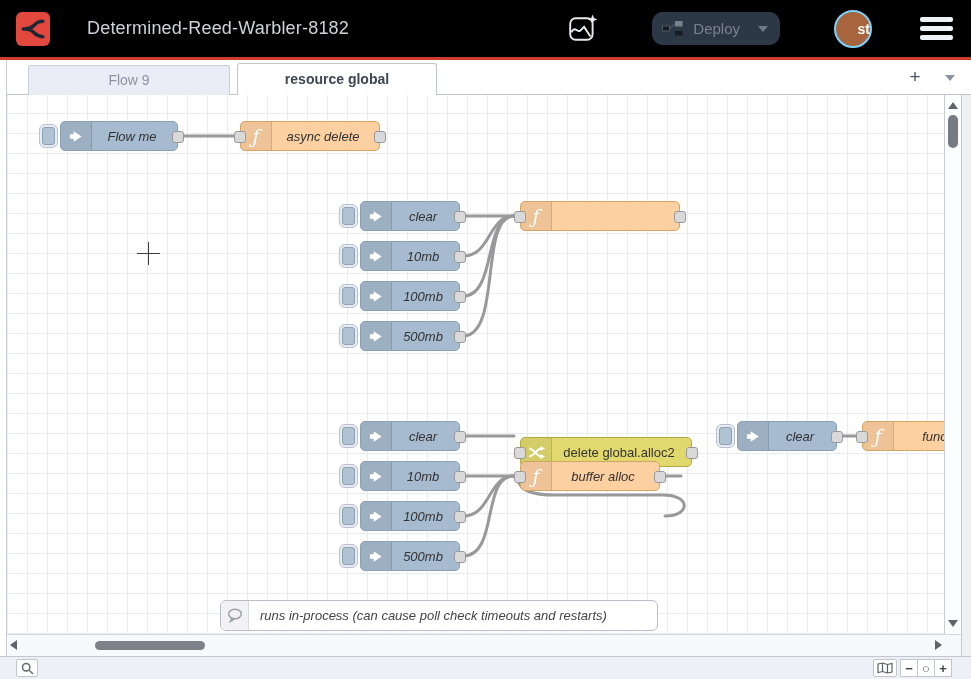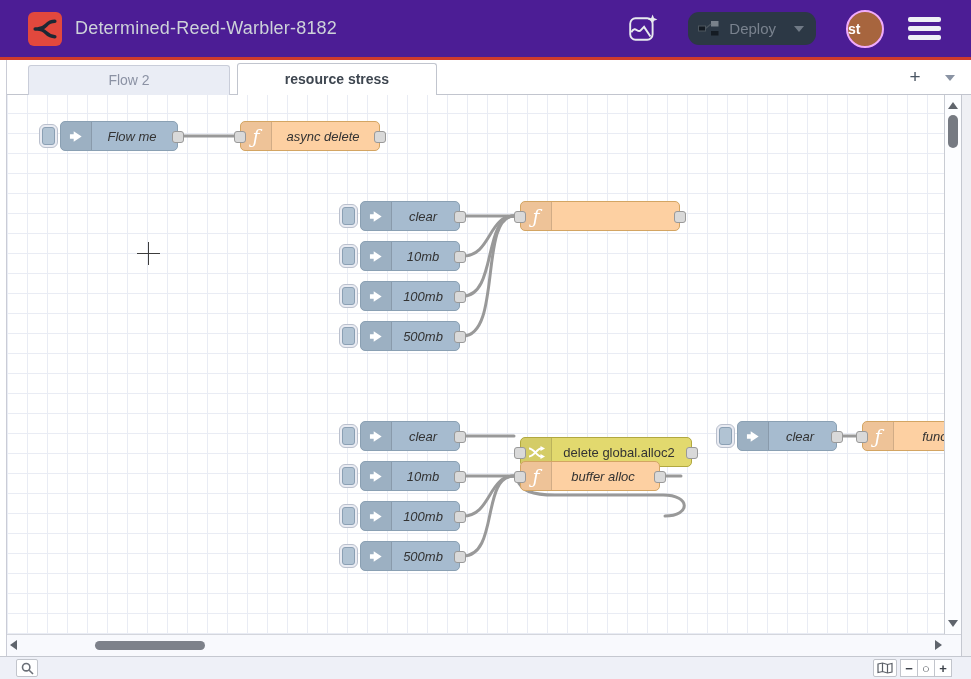--- a/index.html
+++ b/index.html
@@ -1,33 +1,33 @@
 <!DOCTYPE html>
 <html><head>
 <meta charset="utf-8">
 <style>
   html,body{margin:0;padding:0;background:#222;}
   #app{position:relative;width:971px;height:679px;background:#fff;overflow:hidden;
        font-family:"Liberation Sans",sans-serif;-webkit-font-smoothing:antialiased;}
   
-  .header{position:absolute;left:0;top:0;width:971px;height:57px;background:#4c1d95;
-          display:flex;align-items:center;padding:16px;box-sizing:border-box;}
+  .header{position:absolute;left:0;top:0;width:971px;height:57px;background:#000000;
+          display:flex;align-items:center;padding:4px;box-sizing:border-box;gap:24px;}
   .logo{width:34px;height:34px;margin-left:12px;background:#e2483d;border-radius:6px;
         display:flex;align-items:center;justify-content:center;}
   .app-title{margin-left:13px;font-size:18px;color:#cdd2d9;letter-spacing:.2px;}
   .hspacer{flex:1;}
   .ai-btn{width:34px;height:34px;display:flex;align-items:center;justify-content:center;margin-right:28px;}
   .deploy{height:33px;background:#2c3845;border-radius:11px;display:flex;align-items:center;
           padding:0 12px 0 10px;margin-right:30px;}
   .deploy-label{color:#79828e;font-size:15px;margin-left:9px;}
   .deploy-caret{margin-left:18px;width:0;height:0;border-left:5px solid transparent;
                 border-right:5px solid transparent;border-top:6px solid #6f7985;}
-  .avatar{width:34px;height:34px;border-radius:50%;background:#a7653e;border:2px solid #f0abfc;
+  .avatar{width:34px;height:34px;border-radius:50%;background:#a7653e;border:2px solid #7dd3fc;
           color:#fff;font-size:14px;font-weight:bold;display:flex;align-items:center;
-          justify-content:flex-start;margin-right:24px;}
+          justify-content:flex-end;margin-right:24px;}
   .burger{width:33px;margin-right:14px;display:flex;flex-direction:column;gap:4px;}
   .burger div{height:5px;border-radius:2px;background:#eef1f5;}
   .red-line{position:absolute;left:0;top:57px;width:971px;height:3px;background:#cf3b2d;}
   
   .tabbar{position:absolute;left:0;top:60px;width:971px;height:35px;background:#fff;
           border-bottom:1px solid #c2c5ce;box-sizing:border-box;}
   .tab{position:absolute;box-sizing:border-box;text-align:center;font-size:14px;
        border-radius:3px 3px 0 0;white-space:nowrap;overflow:hidden;}
   .tab.inactive{left:28px;top:5px;width:202px;height:30px;line-height:28px;background:#eaedf5;
                 border:1px solid #c9cdd9;border-bottom:none;color:#8b92a4;}
@@ -136,22 +136,22 @@
     </div>
     <div class="burger">
       <div></div>
       <div></div>
       <div></div>
     </div>
   </div>
   <div class="red-line"></div>
 
   <div class="tabbar">
-    <div class="tab inactive">Flow 2</div>
-    <div class="tab active">resource stress</div>
+    <div class="tab inactive">Flow 9</div>
+    <div class="tab active">resource global</div>
     <div class="tab-add">+</div>
     <div class="tab-caret"></div>
   </div>
 
   <div class="canvas">
     <svg class="wires" width="944" height="539">
       <path d="M181 41 L237 41"></path>
       <path d="M463 121 L514 121"></path>
       <path d="M463 161 C491 161 488 121 514 121"></path>
       <path d="M463 201 C497 201 483 121 514 121"></path>
@@ -332,20 +332,29 @@
     </div>
 
     <div class="node func" style="left:862px;top:326px;width:140px;">
       <div class="icon">
           <span class="fglyph">ƒ</span>
         </div>
       <div class="lbl">function</div>
       <div class="port in"></div>
     </div>
 
+    <div class="comment" style="left:220px;top:505px;width:438px;">
+      <div class="icon">
+        <svg width="16" height="15" viewBox="0 0 16 15">
+          <ellipse cx="8" cy="6" rx="6.3" ry="4.8" fill="none" stroke="#9aa0a8" stroke-width="1.5"></ellipse>
+          <path d="M5 10 L3.4 13.4 L7.6 10.8" fill="none" stroke="#9aa0a8" stroke-width="1.5"></path>
+        </svg>
+      </div>
+      <div class="lbl">runs in-process (can cause poll check timeouts and restarts)</div>
+    </div>
 
     <div class="crosshair-h"></div>
     <div class="crosshair-v"></div>
   </div>
 
   <div class="left-strip"></div>
   <div class="splitter"></div>
 
   <div class="vscroll">
     <div class="tri-up"></div>

